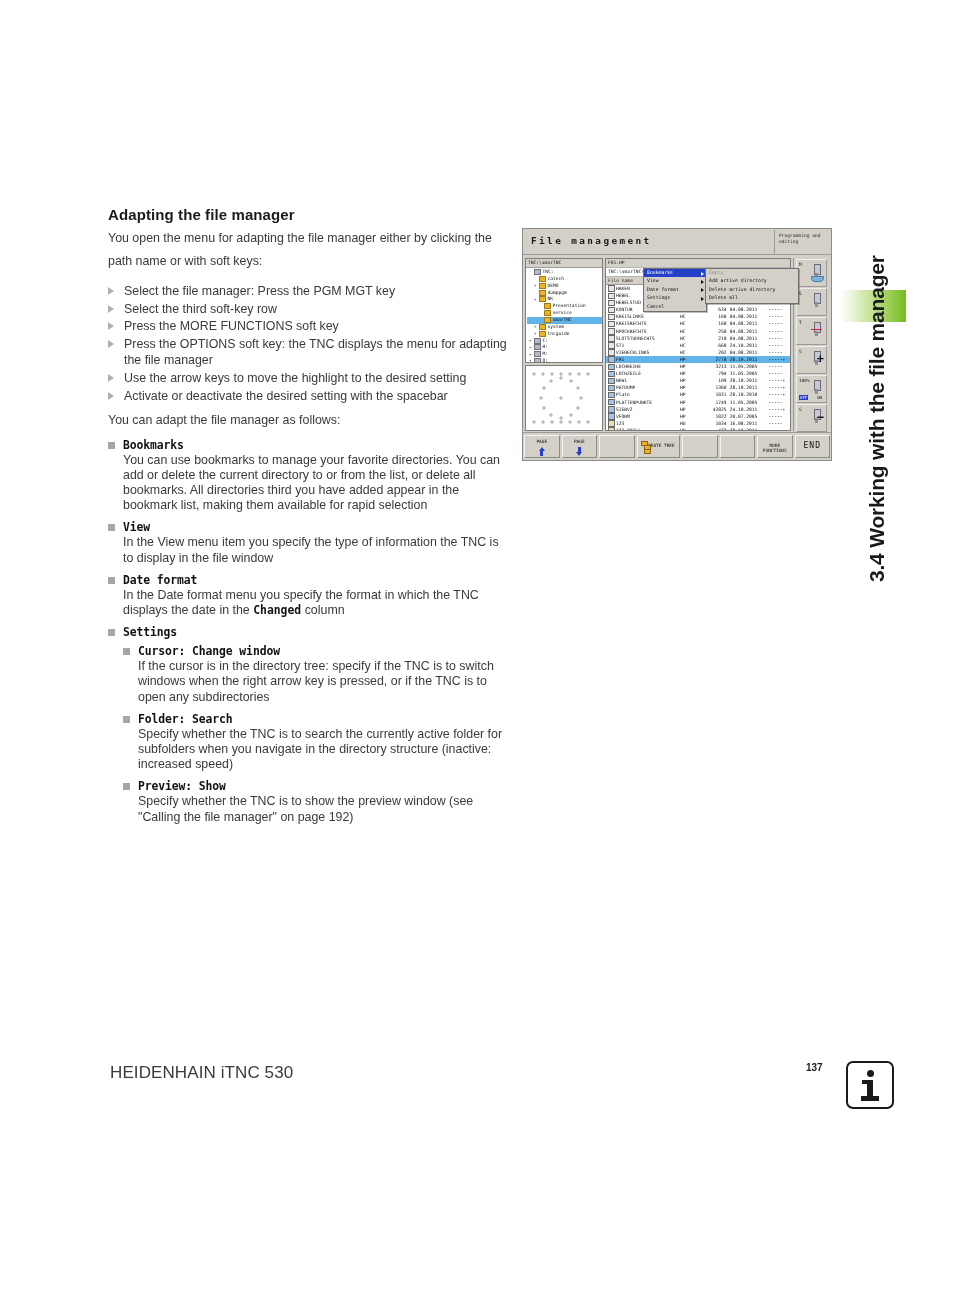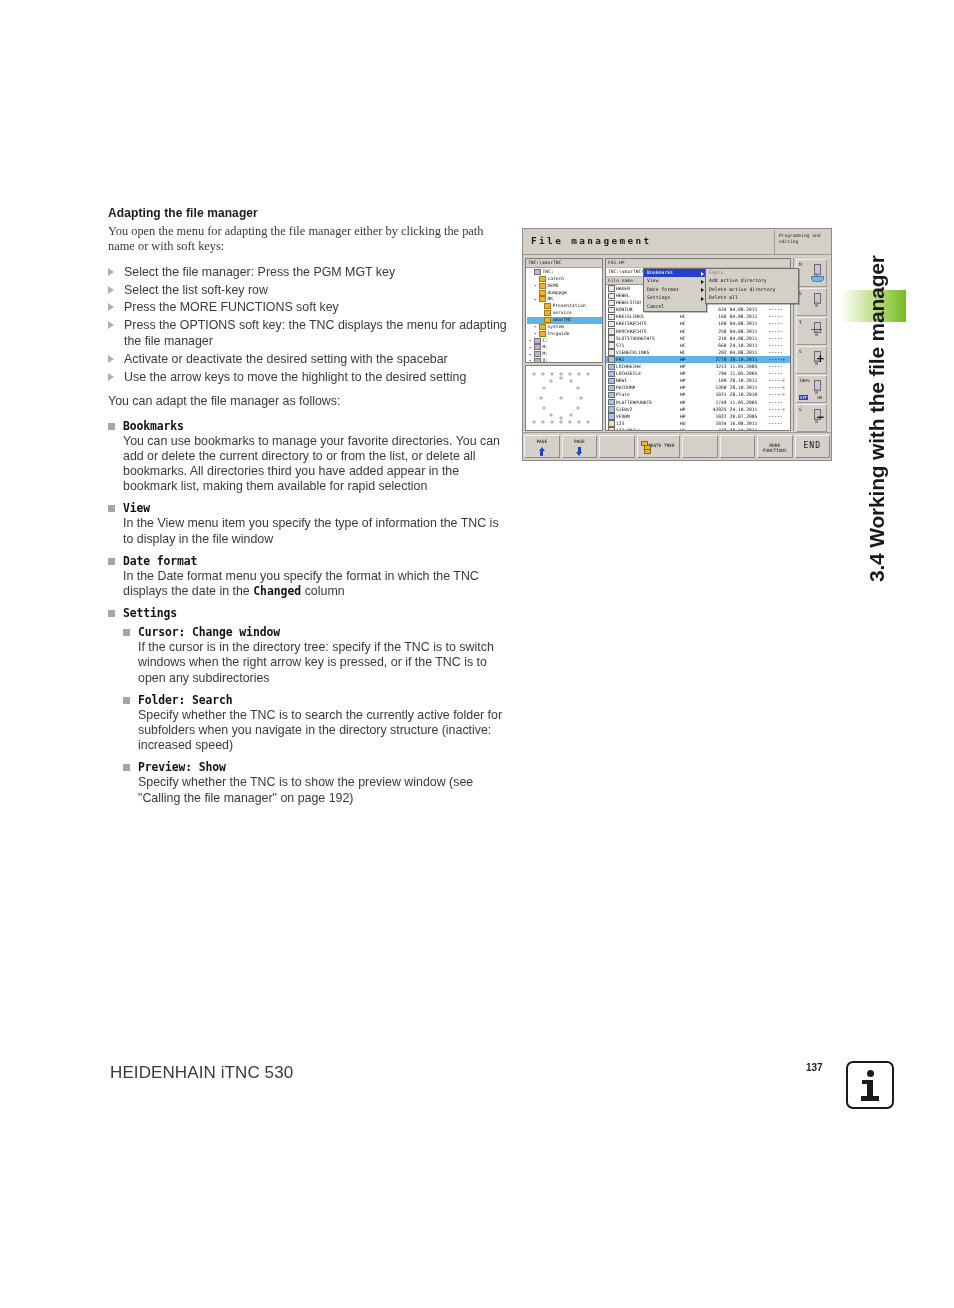--- a/index.html
+++ b/index.html
@@ -17,32 +17,31 @@
   }
 
   
   #text-column {
     position: absolute;
     left: 108px;
     top: 206px;
     width: 404px;
   }
   .section-title {
-    font-size: 12px;
+    font-size: 15px;
     font-weight: bold;
     letter-spacing: 0.1px;
     margin: 0 0 4px 0;
     color: #1b1b1b;
   }
   .intro-para {
     font-size: 12.4px;
-    line-height: 15px;
+    line-height: 23px;
     margin: 0 0 10px 0;
     color: #3a3a3a;
-    font-family: Liberation Serif, serif;
   }
   .tail-para {
     font-size: 12.4px;
     line-height: 15.4px;
     margin: 9px 0 9px 0;
     color: #3a3a3a;
   }
 
   ul.steps {
     list-style: none;
@@ -543,25 +542,25 @@
 <body>
 
 <div id="text-column">
 
   <h2 class="section-title">Adapting the file manager</h2>
 
   <p class="intro-para">You open the menu for adapting the file manager either by clicking the path name or with soft keys:</p>
 
   <ul class="steps">
     <li><span class="tri"></span><span>Select the file manager: Press the PGM MGT key</span></li>
-    <li><span class="tri"></span><span>Select the list soft-key row</span></li>
+    <li><span class="tri"></span><span>Select the third soft-key row</span></li>
     <li><span class="tri"></span><span>Press the MORE FUNCTIONS soft key</span></li>
     <li><span class="tri"></span><span>Press the OPTIONS soft key: the TNC displays the menu for adapting the file manager</span></li>
+    <li><span class="tri"></span><span>Use the arrow keys to move the highlight to the desired setting</span></li>
     <li><span class="tri"></span><span>Activate or deactivate the desired setting with the spacebar</span></li>
-    <li><span class="tri"></span><span>Use the arrow keys to move the highlight to the desired setting</span></li>
   </ul>
 
   <p class="tail-para">You can adapt the file manager as follows:</p>
 
   <ul class="bullets">
 
     <li>
       <span class="sq"></span>
       <span class="b-term">Bookmarks</span>
       <span class="b-body">You can use bookmarks to manage your favorite directories. You can add or delete the current directory to or from the list, or delete all bookmarks. All directories third you have added appear in the bookmark list, making them available for rapid selection</span>

